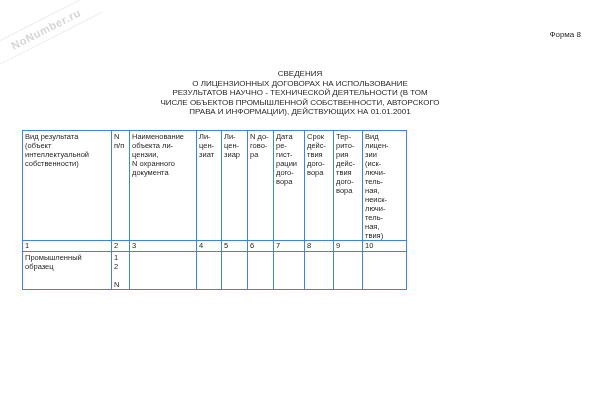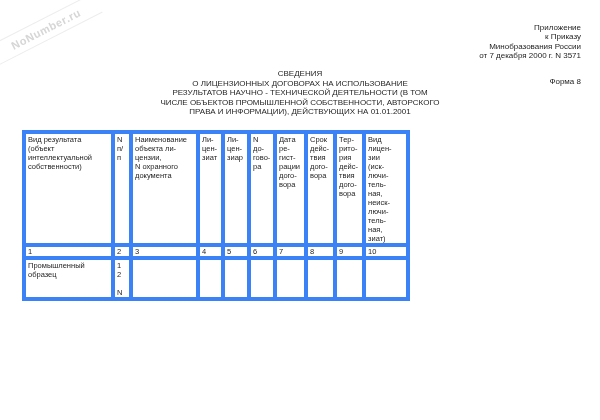--- a/index.html
+++ b/index.html
@@ -61,45 +61,41 @@
   
   .doc-table {
     position: absolute;
     left: 22px; top: 130px;
     border-collapse: collapse;
     table-layout: fixed;
     font-size: 7.5px;
     line-height: 9px;
   }
   .doc-table td {
-    border: 4px solid #3b82f6;
+    border: 1px solid #3b82f6;
     vertical-align: top;
     text-align: left;
     padding: 1px 2px 0 2px;
     white-space: pre-line;
     overflow: hidden;
     font-weight: normal;
   }
   tr.hdr  { height: 110px; }
   tr.nums { height: 11px; }
   tr.nums td { padding: 0 2px; }
   tr.datarow { height: 35px; }
 </style>
 </head>
 <body>
 
 <div class="watermark">
   <span class="wm-text">NoNumber.ru</span>
 </div>
 
 <div class="header-note">
-  <div>Приложение
-к Приказу
-Минобразования России
-от 7 декабря 2000 г. N 3571</div>
   <div class="form-label">Форма 8</div>
 </div>
 
 <div class="doc-title">СВЕДЕНИЯ
 О ЛИЦЕНЗИОННЫХ ДОГОВОРАХ НА ИСПОЛЬЗОВАНИЕ
 РЕЗУЛЬТАТОВ НАУЧНО - ТЕХНИЧЕСКОЙ ДЕЯТЕЛЬНОСТИ (В ТОМ
 ЧИСЛЕ ОБЪЕКТОВ ПРОМЫШЛЕННОЙ СОБСТВЕННОСТИ, АВТОРСКОГО
 ПРАВА И ИНФОРМАЦИИ), ДЕЙСТВУЮЩИХ НА 01.01.2001</div>
 
 <table class="doc-table">
@@ -159,21 +155,21 @@
 лицен-
 зии
 (иск-
 лючи-
 тель-
 ная,
 неиск-
 лючи-
 тель-
 ная,
-зиат)</td>
+твия)</td>
     </tr>
     <tr class="nums">
       <td>1</td>
       <td>2</td>
       <td>3</td>
       <td>4</td>
       <td>5</td>
       <td>6</td>
       <td>7</td>
       <td>8</td>

